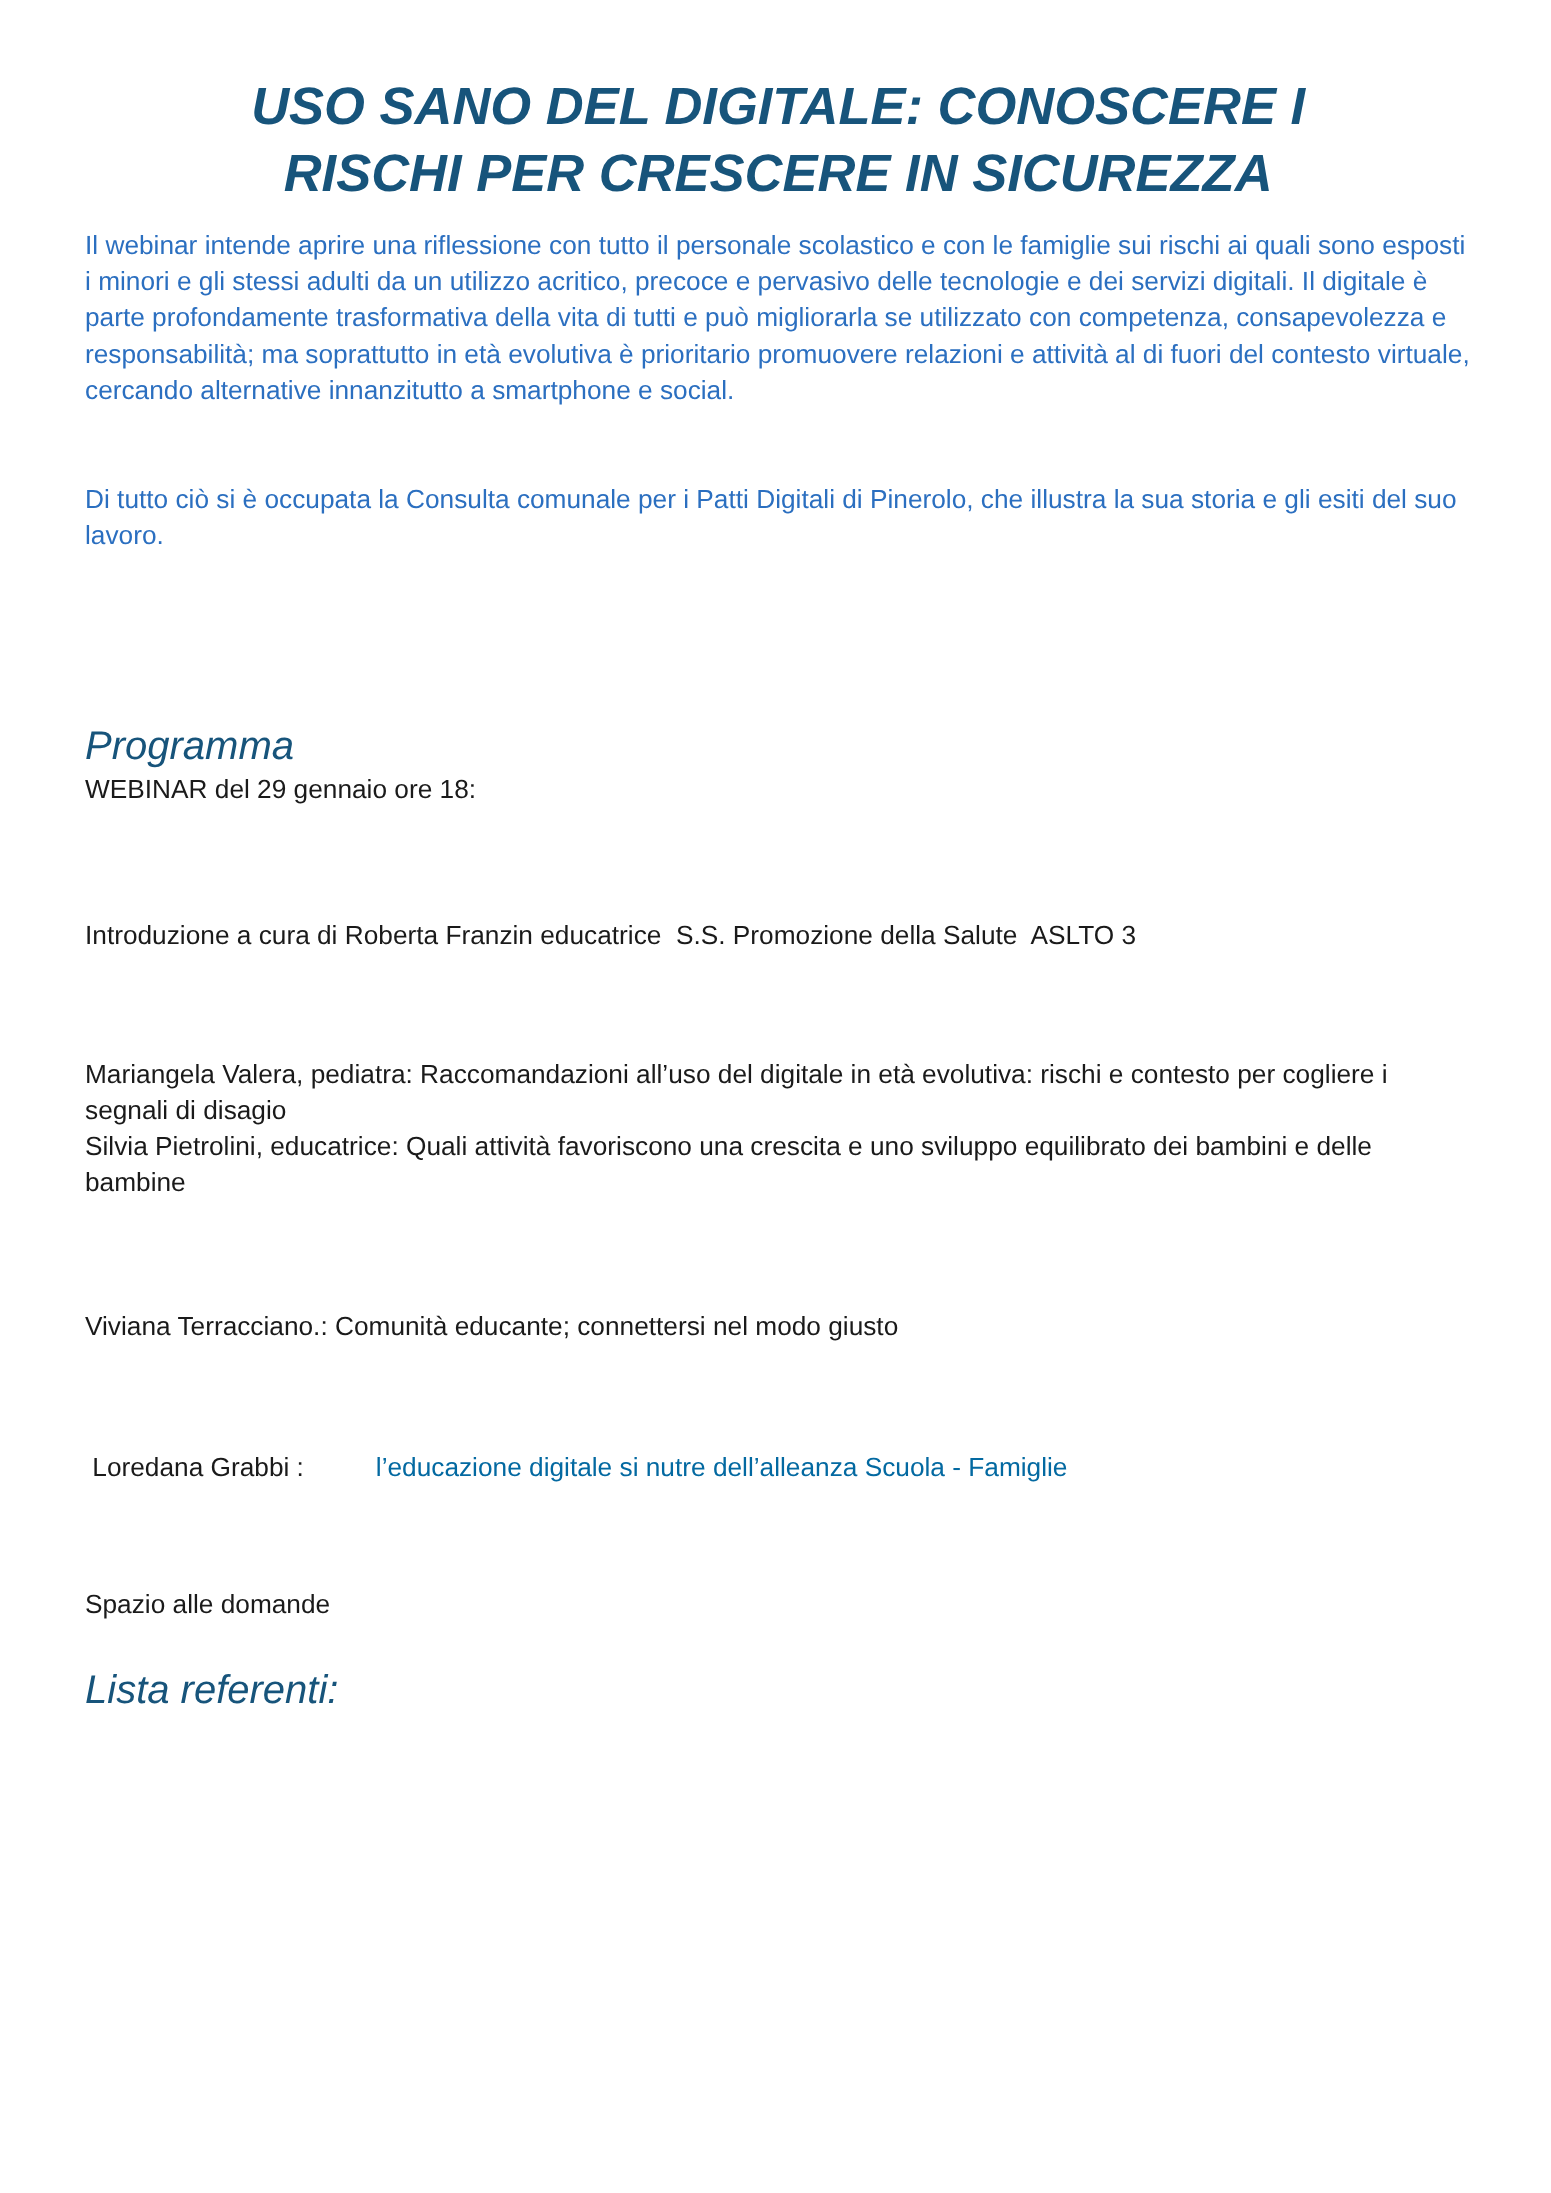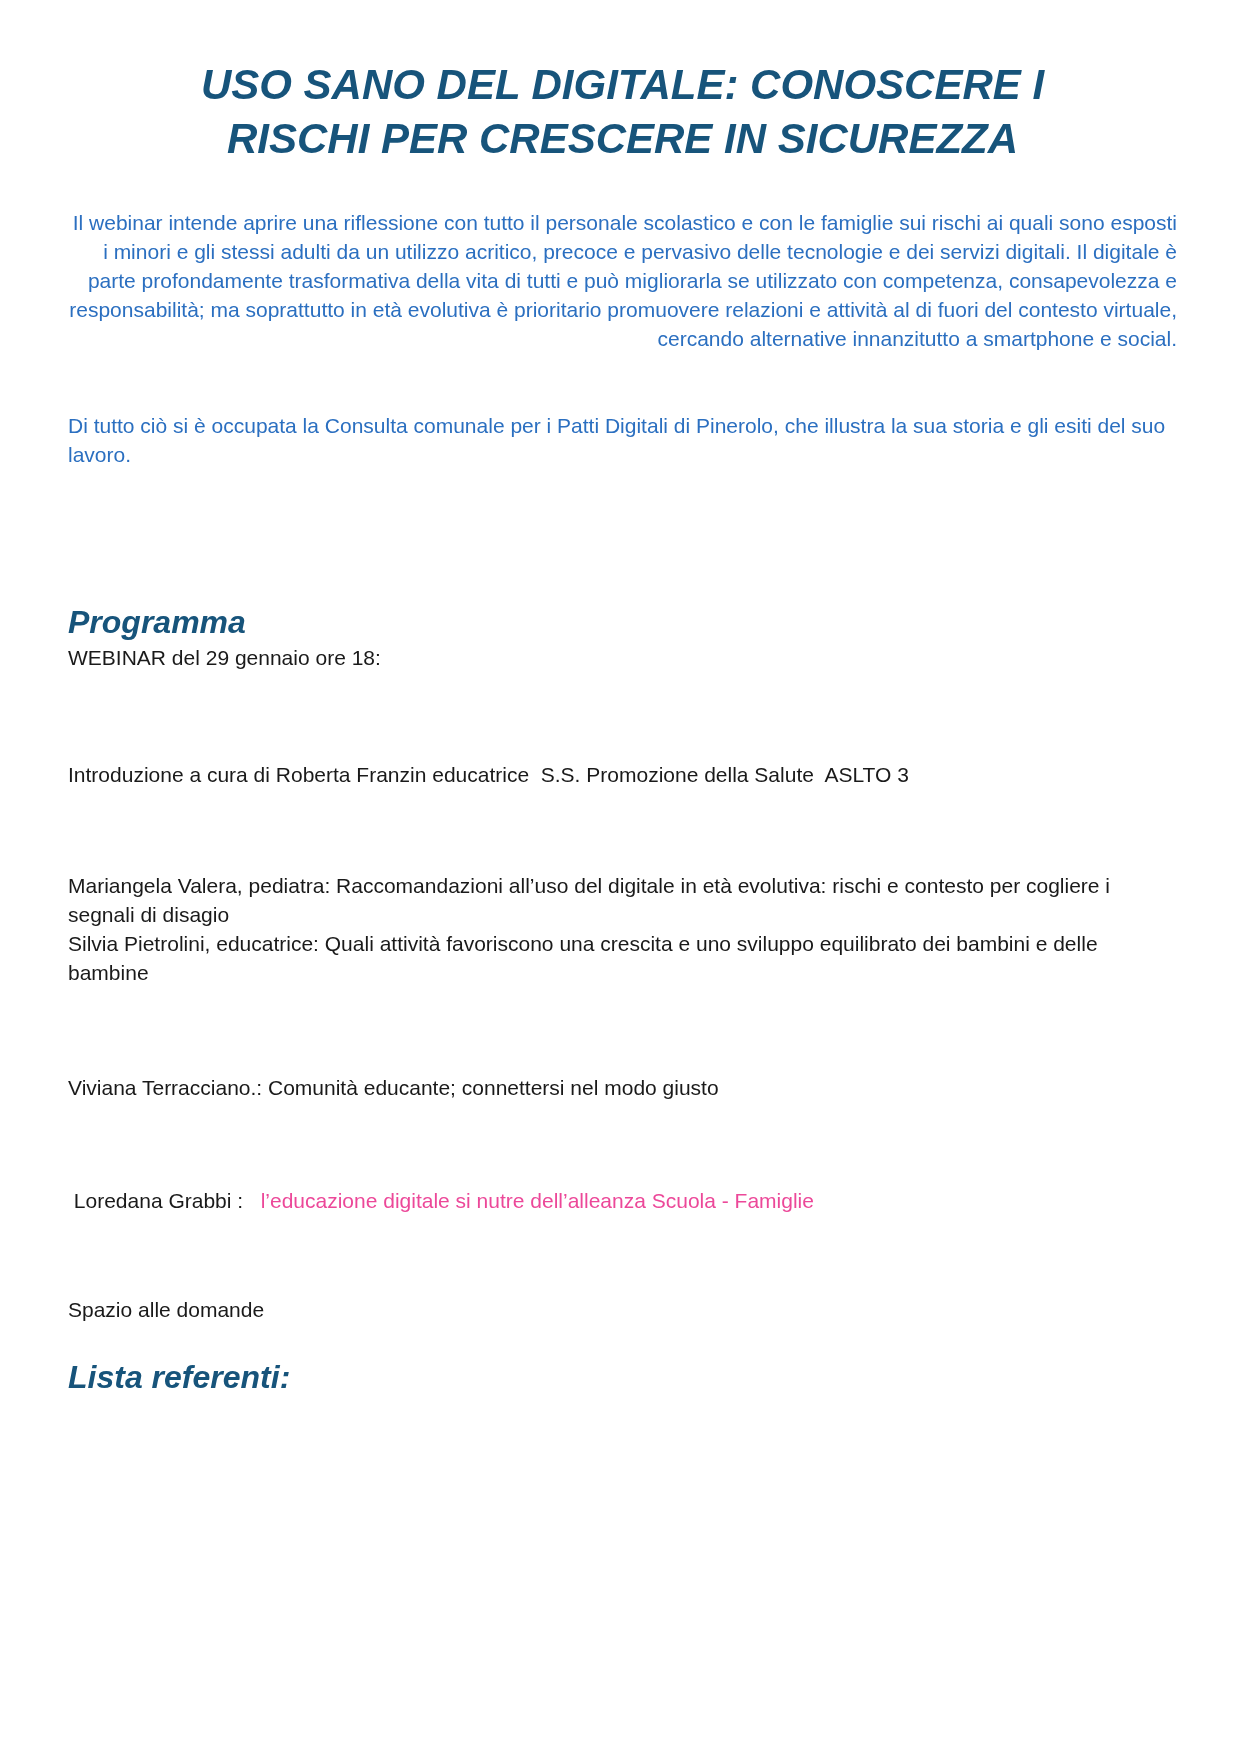--- a/index.html
+++ b/index.html
@@ -31,44 +31,45 @@
   }
   .doc-title .line { display: block; }
   p {
     margin: 0;
     font-size: 21px;
     line-height: 29px;
     white-space: pre-wrap;
   }
   .blue-par { color: #2b6fc0; }
   .black-par { color: #1a1a1a; }
-  .p-intro1   { margin-top: 42px; text-align: right; }
+  .p-intro1   { margin-top: 16px; }
   .p-intro2   { margin-top: 58px; }
   .section-heading {
     margin: 0;
     font-size: 32px;
     line-height: 42px;
-    font-weight: bold;
+    font-weight: normal;
     font-style: italic;
     color: #17547b;
   }
   .h-programma { margin-top: 132px; }
   .h-lista     { margin-top: 32px; }
   .p-webinar   { }
   .p-item-0 { margin-top: 88px; }
   .p-item-1 { margin-top: 82px; }
   .p-item-2 { margin-top: 82px; }
   .p-item-3 { }
   .p-item-4 { margin-top: 86px; }
   .p-item-5 { margin-top: 84px; }
   .p-item-6 { margin-top: 80px; }
   .doc-link {
-    color: #ec4899;
+    color: #0369a1;
     text-decoration: none;
     cursor: pointer;
+    margin-left: 40px;
   }
 </style>
 </head>
 <body>
 
 <div class="page">
 
   <h1 class="doc-title">
     <span class="line">USO SANO DEL DIGITALE: CONOSCERE I</span>
     <span class="line">RISCHI PER CRESCERE IN SICUREZZA</span>

